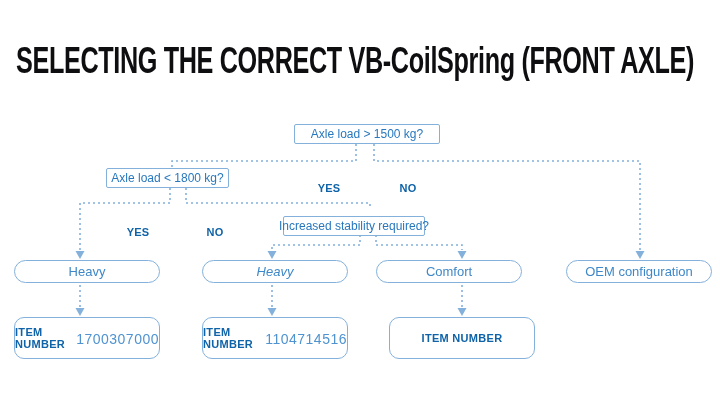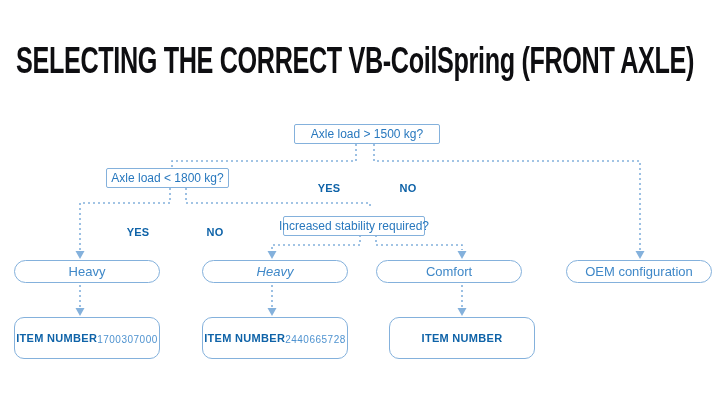--- a/index.html
+++ b/index.html
@@ -52,21 +52,21 @@
   #r3{left:376px;top:260px;width:146px;}
   #r4{left:566px;top:260px;width:146px;}
 
   .itembox{
     position:absolute;top:317px;width:146px;height:42px;
     border:1.5px solid var(--line);border-radius:10px;background:#fff;
     display:flex;align-items:center;justify-content:center;
   }
   #i1{left:14px;} #i2{left:202px;} #i3{left:389px;}
   .item-label{font-size:11px;font-weight:bold;color:var(--branch);letter-spacing:0.3px;}
-  .item-value{font-size:10px;color:var(--itemval);margin-top:2px;letter-spacing:0.5px;}
+  .item-value{font-size:14px;color:var(--itemval);margin-top:2px;letter-spacing:0.5px;}
 </style>
 </head>
 <body>
 
 <h1 class="title">SELECTING THE CORRECT VB-CoilSpring (FRONT AXLE)</h1>
 
 <svg class="connectors" width="720" height="405" viewBox="0 0 720 405" aria-hidden="true">
 
   <path d="M356 144 V161 H172 V167"></path>
 
@@ -109,17 +109,17 @@
 <div class="pill result" id="r2">Heavy</div>
 <div class="pill result" id="r3">Comfort</div>
 <div class="pill result" id="r4">OEM configuration</div>
 
 <div class="itembox" id="i1">
   <div class="item-label">ITEM NUMBER</div>
   <div class="item-value">1700307000</div>
 </div>
 <div class="itembox" id="i2">
   <div class="item-label">ITEM NUMBER</div>
-  <div class="item-value">2440665728</div>
+  <div class="item-value">1104714516</div>
 </div>
 <div class="itembox" id="i3">
   <div class="item-label">ITEM NUMBER</div>
 </div>
 
 </body></html>

